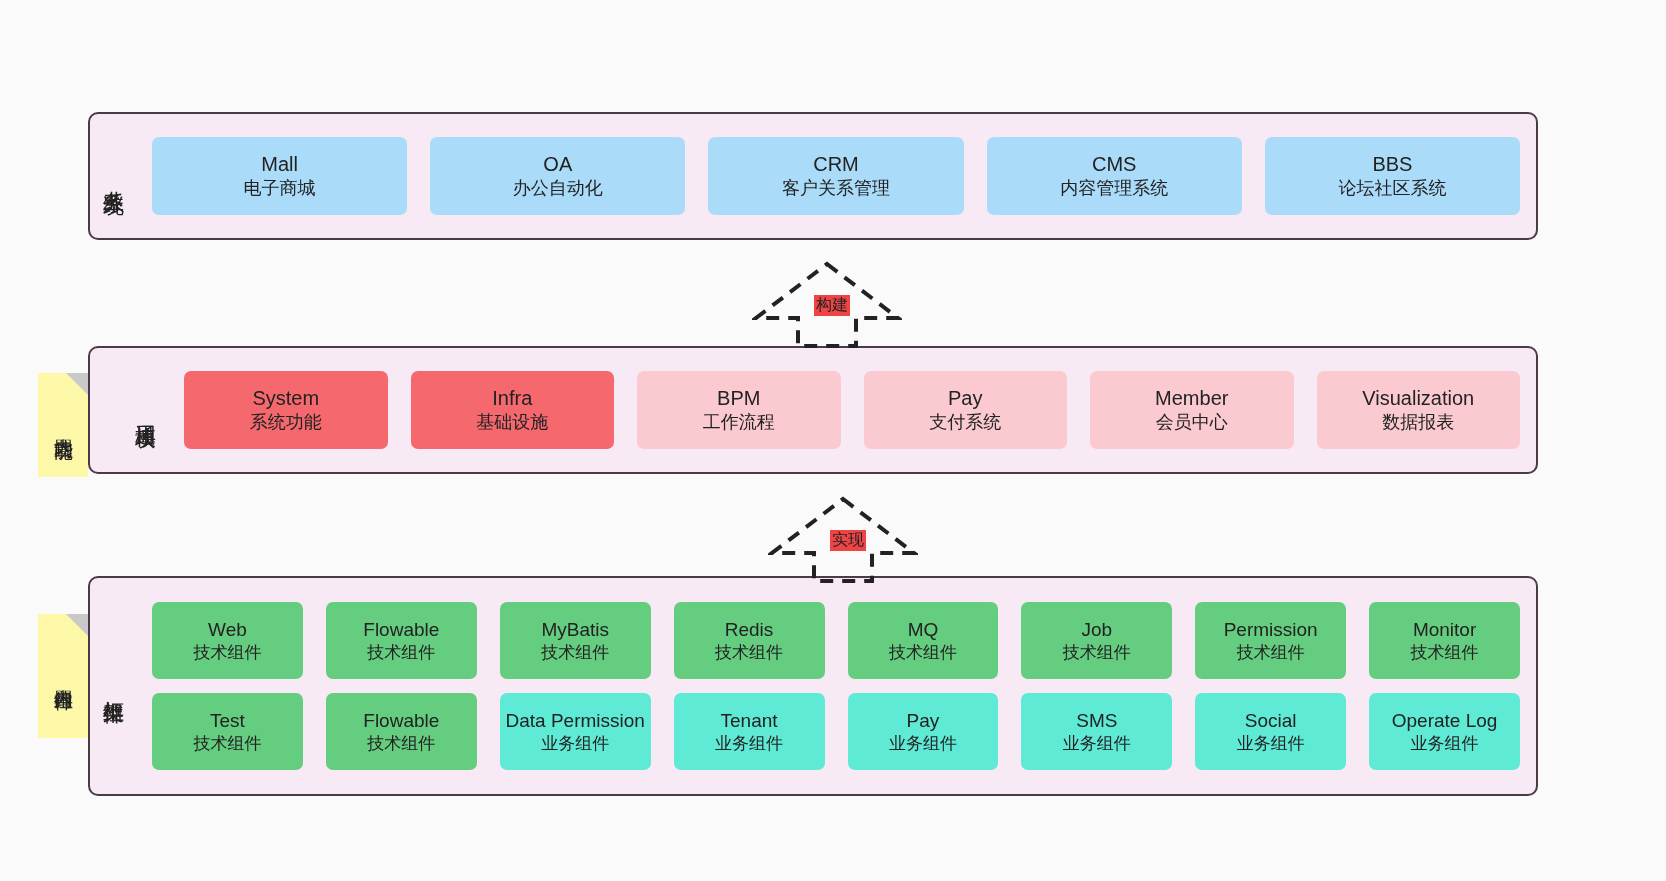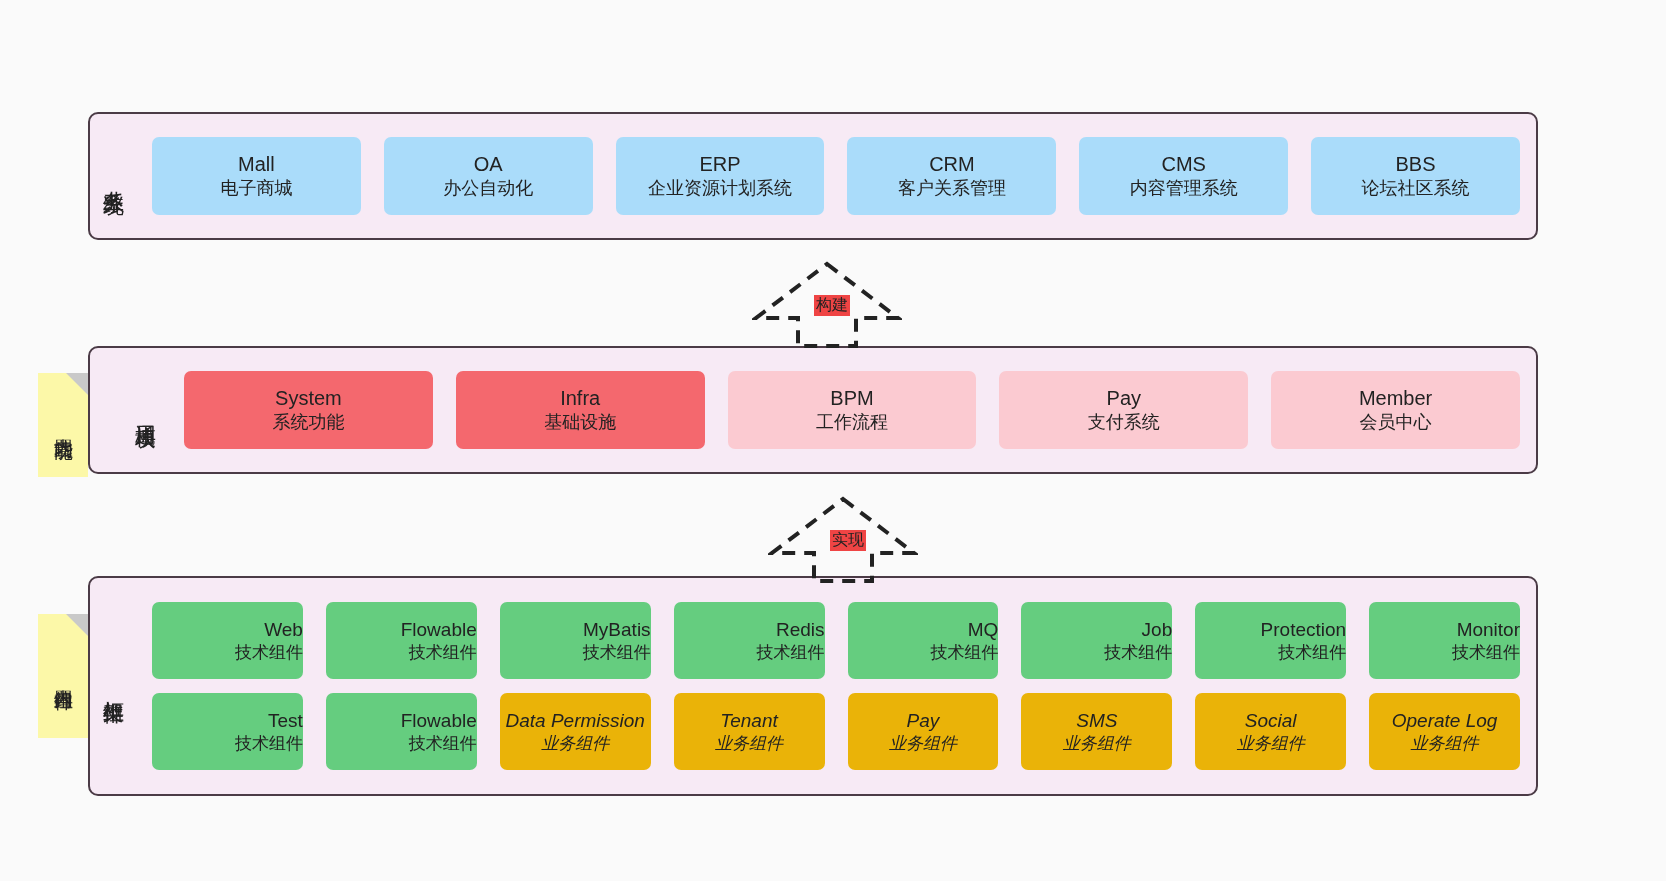--- a/index.html
+++ b/index.html
@@ -67,22 +67,22 @@
 
   
   #layer-modules { left: 88px; top: 346px; width: 1450px; height: 128px; padding-left: 32px; }
   #layer-modules .cell { height: 78px; }
   .c-red  { background: #f4686e; }
   .c-pink { background: #fbcad1; }
 
   
   #layer-framework { left: 88px; top: 576px; width: 1450px; height: 220px; }
   #layer-framework .cell { height: 77px; }
-  .c-green-dark  { background: #65cd7f; align-items: flex-end; }
-  .c-green-light { background: #eab308; font-style: italic; }
+  .c-green-dark  { background: #65cd7f; }
+  .c-green-light { background: #5eead4; }
   #layer-framework .cell .t1 { font-size: 19px; }
   #layer-framework .cell .t2 { font-size: 17px; }
 
   
   .sticky {
     position: absolute;
     width: 50px;
     background: #fcf8a8;
     display: flex;
     align-items: center;
@@ -134,24 +134,20 @@
       <div class="row">
         <div class="cell">
           <span class="t1">Mall</span>
           <span class="t2">电子商城</span>
         </div>
         <div class="cell">
           <span class="t1">OA</span>
           <span class="t2">办公自动化</span>
         </div>
         <div class="cell">
-          <span class="t1">ERP</span>
-          <span class="t2">企业资源计划系统</span>
-        </div>
-        <div class="cell">
           <span class="t1">CRM</span>
           <span class="t2">客户关系管理</span>
         </div>
         <div class="cell">
           <span class="t1">CMS</span>
           <span class="t2">内容管理系统</span>
         </div>
         <div class="cell">
           <span class="t1">BBS</span>
           <span class="t2">论坛社区系统</span>
@@ -186,20 +182,24 @@
           <span class="t2">工作流程</span>
         </div>
         <div class="cell c-pink">
           <span class="t1">Pay</span>
           <span class="t2">支付系统</span>
         </div>
         <div class="cell c-pink">
           <span class="t1">Member</span>
           <span class="t2">会员中心</span>
         </div>
+        <div class="cell c-pink">
+          <span class="t1">Visualization</span>
+          <span class="t2">数据报表</span>
+        </div>
       </div>
     </div>
   </div>
 
   <div class="arrow-wrap" id="arrow-impl">
     <svg width="150" height="90" viewBox="0 0 150 90">
       <path d="M 75 6 L 146 60 L 104 60 L 104 88 L 46 88 L 46 60 L 4 60 Z" fill="none" stroke="#222" stroke-width="4" stroke-dasharray="13 9" stroke-linejoin="miter"></path>
     </svg>
     <span class="arrow-label">实现</span>
   </div>
@@ -229,21 +229,21 @@
         </div>
         <div class="cell c-green-dark">
           <span class="t1">MQ</span>
           <span class="t2">技术组件</span>
         </div>
         <div class="cell c-green-dark">
           <span class="t1">Job</span>
           <span class="t2">技术组件</span>
         </div>
         <div class="cell c-green-dark">
-          <span class="t1">Protection</span>
+          <span class="t1">Permission</span>
           <span class="t2">技术组件</span>
         </div>
         <div class="cell c-green-dark">
           <span class="t1">Monitor</span>
           <span class="t2">技术组件</span>
         </div>
       </div>
 
       <div class="row">
         <div class="cell c-green-dark">

